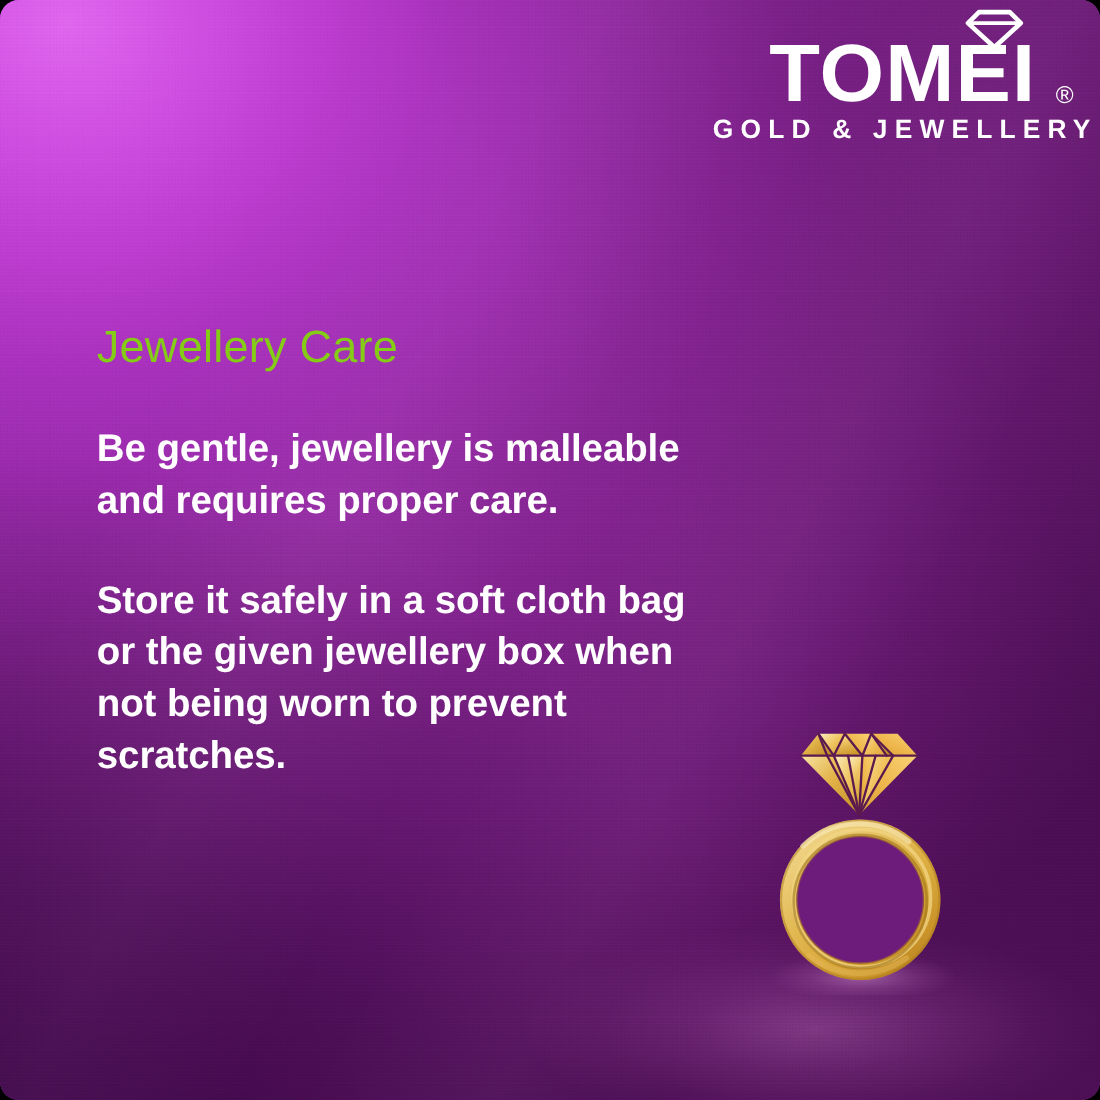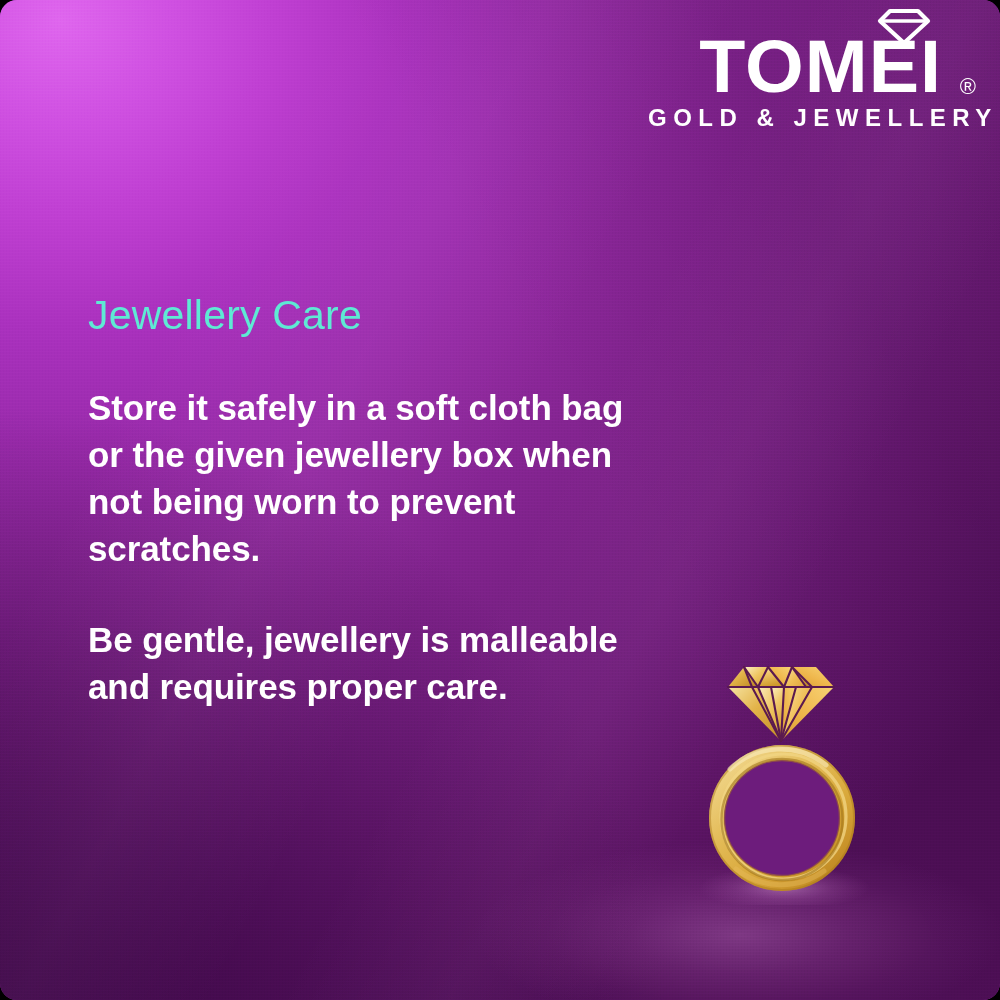--- a/index.html
+++ b/index.html
@@ -151,21 +151,21 @@
   .copy {
     position: absolute;
     left: 88px;
     top: 290px;
     width: 560px;
   }
   .copy-heading {
     font-size: 41px;
     line-height: 50px;
     font-weight: normal;
-    color: #5eead4;
+    color: #84cc16;
     margin: 0 0 44px 0;
     letter-spacing: 0.2px;
   }
   .copy-para {
     font-size: 35px;
     line-height: 47px;
     font-weight: bold;
     color: #ffffff;
     margin: 0 0 44px 0;
     letter-spacing: -0.1px;
@@ -211,23 +211,23 @@
 
       <span class="logo-reg">®</span>
     </div>
 
     <div class="logo-tagline">GOLD &amp; JEWELLERY</div>
   </div>
 
   <div class="copy">
     <h1 class="copy-heading">Jewellery Care</h1>
 
+    <p class="copy-para">Be gentle, jewellery is malleable and requires proper care.</p>
+
     <p class="copy-para">Store it safely in a soft cloth bag or the given jewellery box when not being worn to prevent scratches.</p>
-
-    <p class="copy-para">Be gentle, jewellery is malleable and requires proper care.</p>
   </div>
 
   <div class="ring-art">
     <svg viewBox="0 0 170 260" aria-hidden="true">
       <defs>
 
         <linearGradient id="gFacetA" x1="0" y1="0" x2="1" y2="1">
           <stop offset="0%" stop-color="#f7e4a4"></stop>
           <stop offset="45%" stop-color="#e3b44a"></stop>
           <stop offset="100%" stop-color="#c28d26"></stop>

